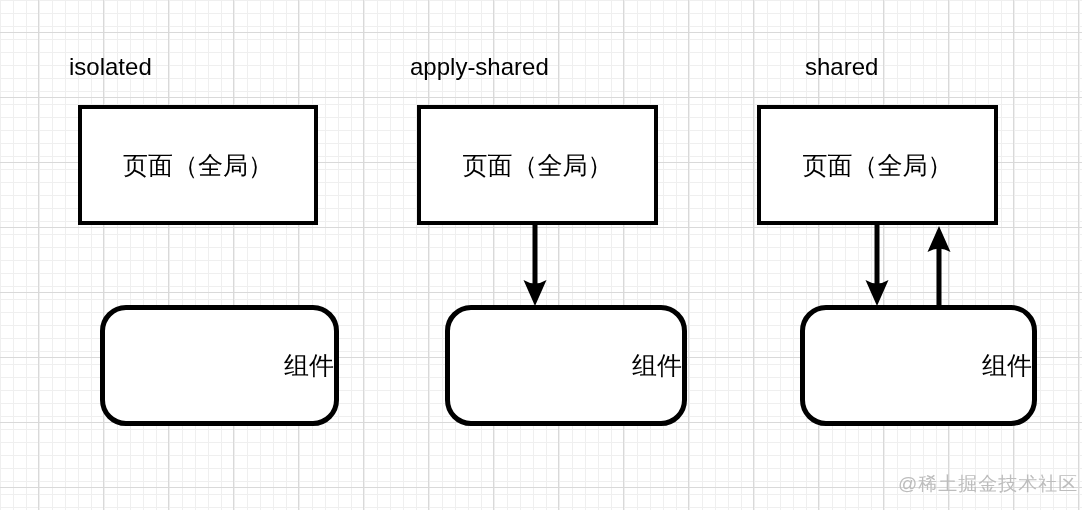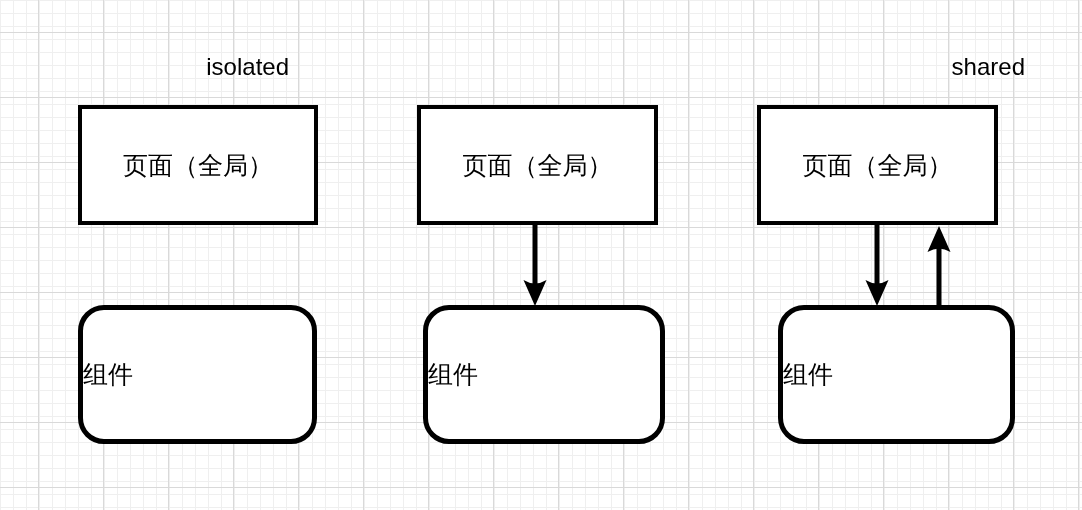--- a/index.html
+++ b/index.html
@@ -19,21 +19,21 @@
       linear-gradient(to bottom, #d9d9d9 1px, transparent 1px),
       linear-gradient(to right, #efefef 1px, transparent 1px),
       linear-gradient(to bottom, #efefef 1px, transparent 1px);
     background-size: 65px 65px, 65px 65px, 13px 13px, 13px 13px;
     background-position: 38px 0, 0 32px, 0 0, 0 0;
   }
   .col-title {
     position: absolute;
     top: 53px;
     width: 220px;
-    text-align: right;
+    text-align: left;
     font-size: 24px;
     line-height: 28px;
     color: #000000;
     white-space: nowrap;
   }
   .t1 { left: 69px; }
   .t2 { left: 410px; }
   .t3 { left: 805px; }
   .page-box {
     position: absolute;
@@ -49,31 +49,32 @@
     color: #000000;
     white-space: nowrap;
     font-family: Liberation Mono, monospace;
   }
   .p1 { left: 78px;  width: 240px; }
   .p2 { left: 417px; width: 241px; }
   .p3 { left: 757px; width: 241px; }
   .comp-box {
     position: absolute;
     top: 305px;
-    height: 139px;
+    height: 121px;
     box-sizing: border-box;
     border: 5px solid #000000;
     border-radius: 26px;
     background: #ffffff;
     display: flex;
     align-items: center;
-    justify-content: flex-start;
+    justify-content: flex-end;
     font-size: 25px;
     color: #000000;
     white-space: nowrap;
+    margin-left: 22px;
   }
   .c1 { left: 78px;  width: 239px; }
   .c2 { left: 423px; width: 242px; }
   .c3 { left: 778px; width: 237px; }
   .arrow-svg {
     position: absolute;
     overflow: visible;
   }
   .a-down-2 { left: 520px; top: 225px; }
   .a-down-3 { left: 862px; top: 225px; }
@@ -89,20 +90,21 @@
     color: #bdbdbd;
     white-space: nowrap;
   }
 </style>
 </head>
 <body>
 
 <div class="canvas">
 
   <div class="col-title t1">isolated</div>
+  <div class="col-title t2">apply-shared</div>
   <div class="col-title t3">shared</div>
 
   <div class="page-box p1">
     <span>页面（全局）</span>
   </div>
   <div class="page-box p2">
     <span>页面（全局）</span>
   </div>
   <div class="page-box p3">
     <span>页面（全局）</span>
@@ -126,14 +128,15 @@
   <svg class="arrow-svg a-down-3" width="30" height="81" viewBox="0 0 30 81">
     <line x1="15" y1="0" x2="15" y2="60" stroke="#000000" stroke-width="5"></line>
     <path d="M15 81 L3.5 55 Q15 62 26.5 55 Z" fill="#000000"></path>
   </svg>
 
   <svg class="arrow-svg a-up-3" width="30" height="80" viewBox="0 0 30 80">
     <line x1="15" y1="80" x2="15" y2="21" stroke="#000000" stroke-width="5"></line>
     <path d="M15 0 L3.5 26 Q15 19 26.5 26 Z" fill="#000000"></path>
   </svg>
 
+  <div class="watermark">@稀土掘金技术社区</div>
 
 </div>
 
 </body></html>

